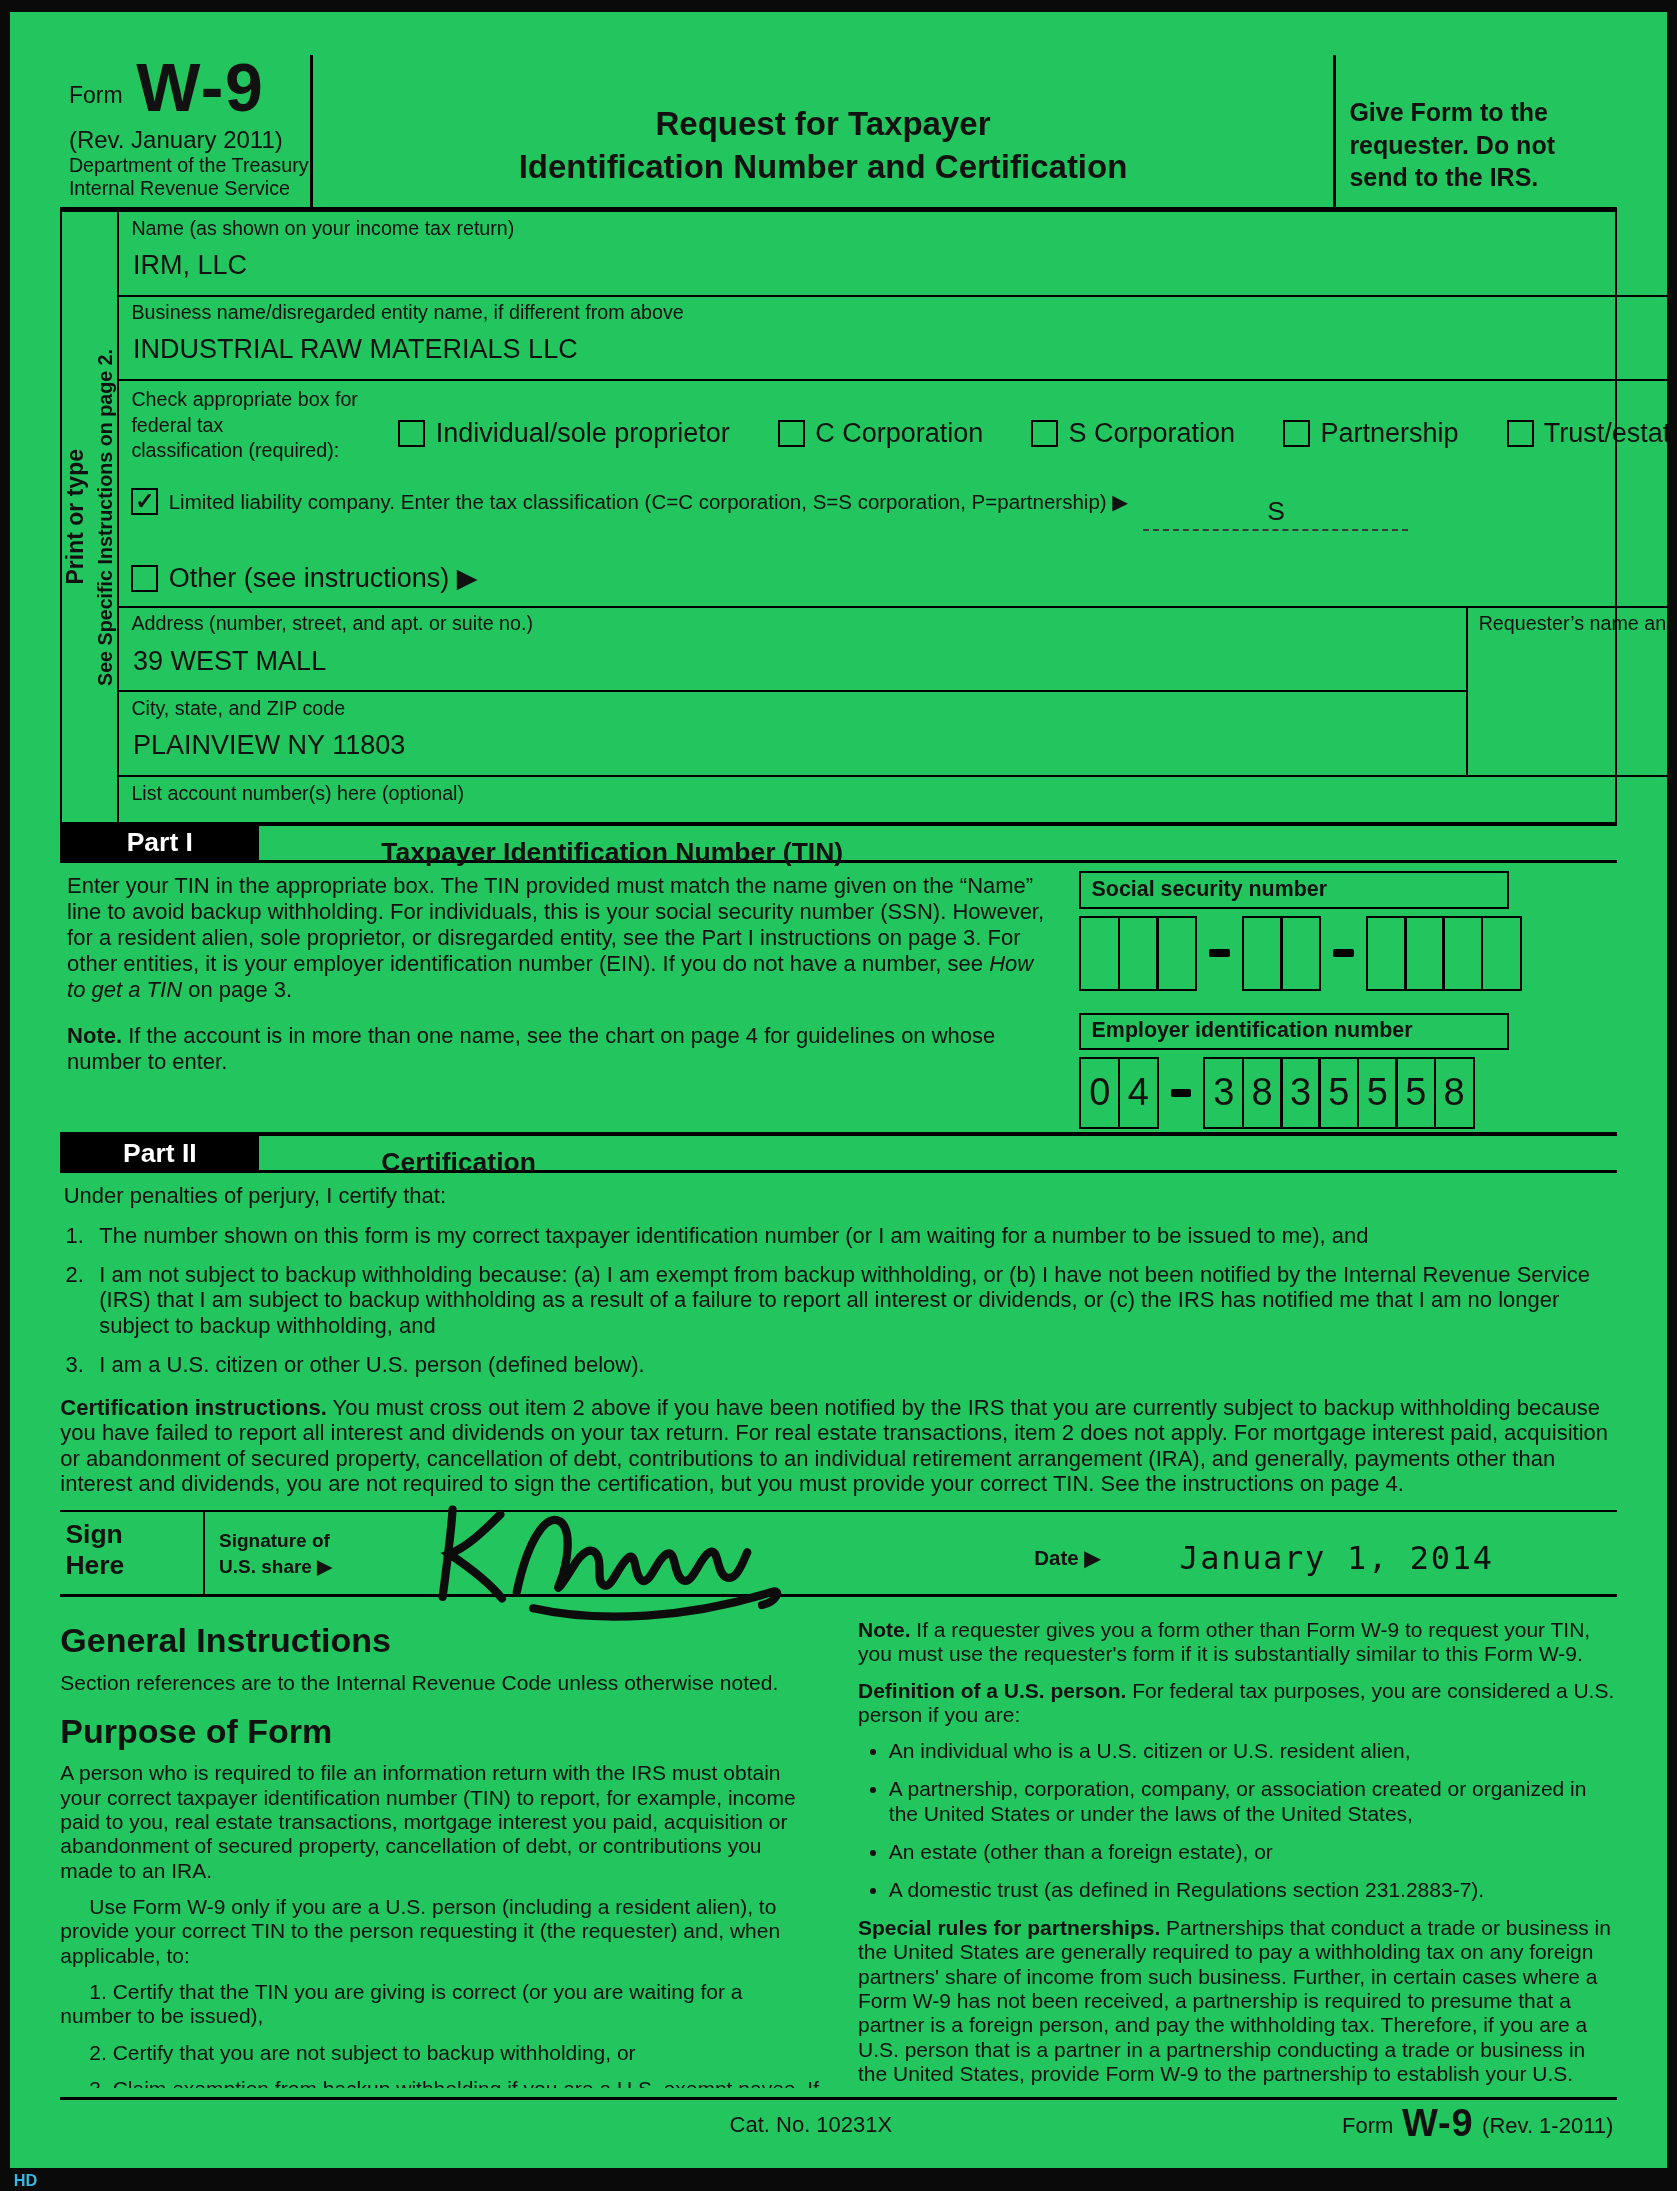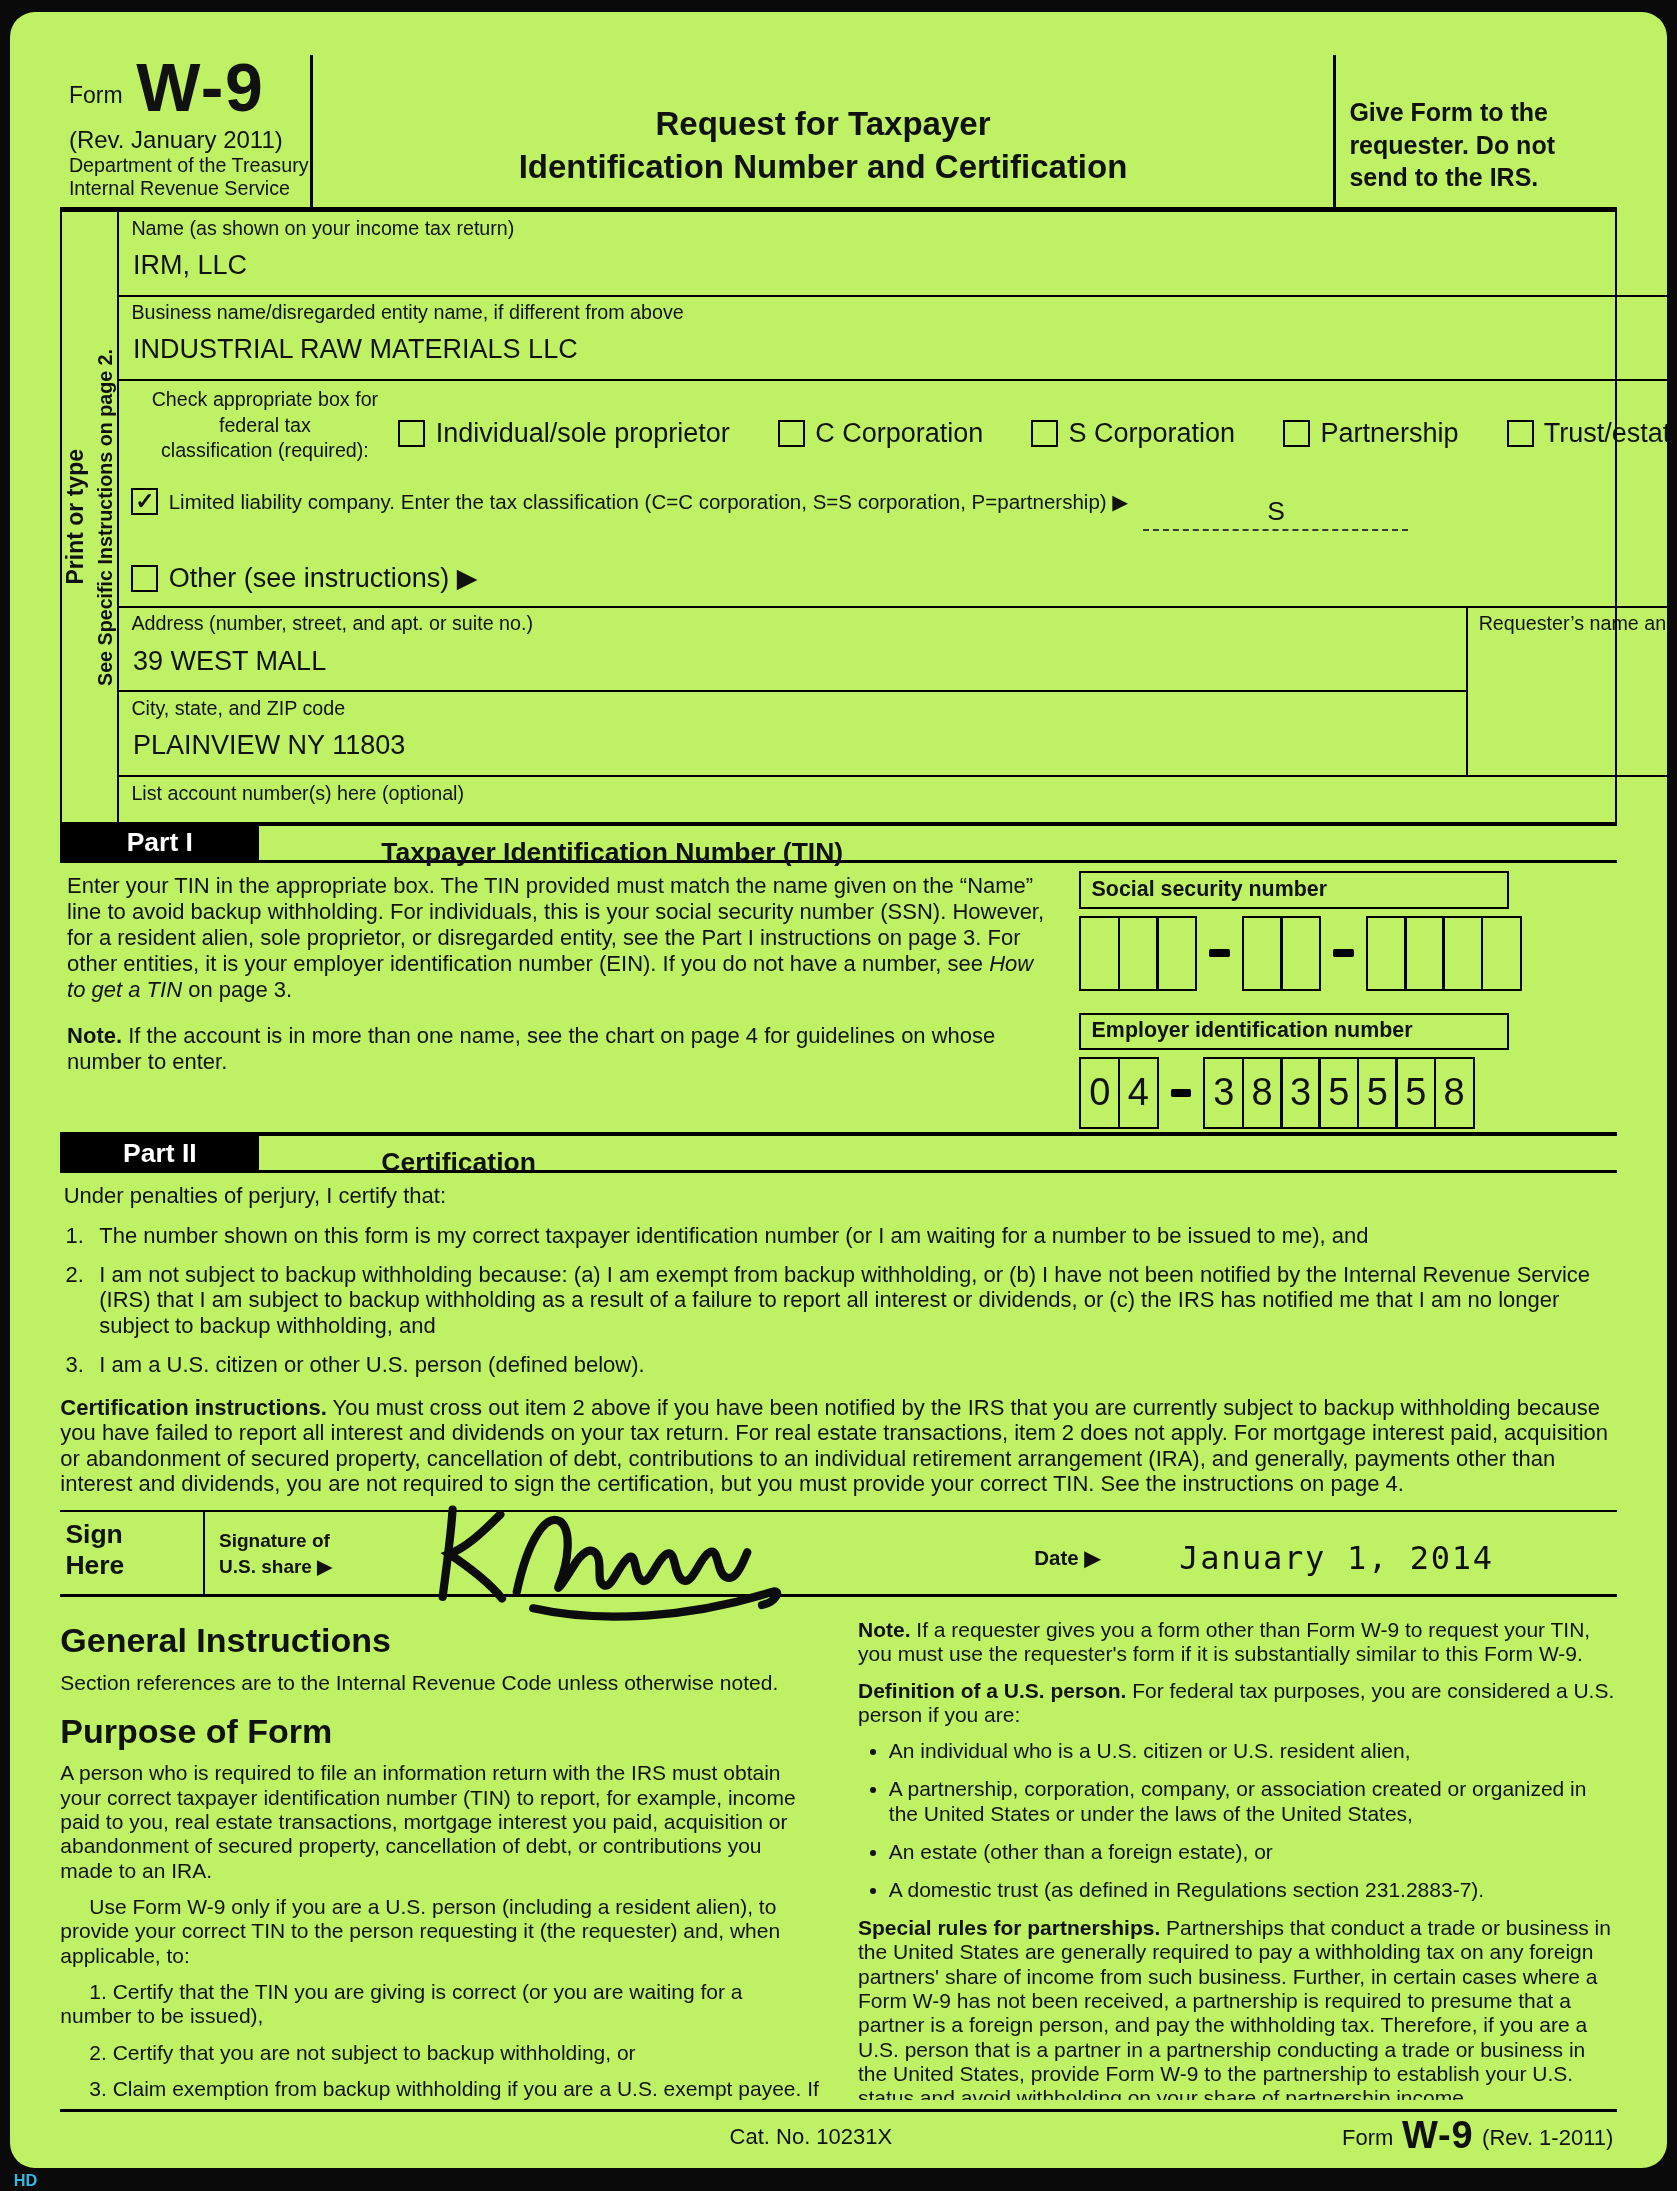--- a/index.html
+++ b/index.html
@@ -1,20 +1,20 @@
 <!DOCTYPE html>
 <html style="font-size:13.7px"><head>
 <meta charset="utf-8">
 <style>
   * { box-sizing: border-box; margin: 0; padding: 0; }
   html,body { width:1677px; height:2192px; }
   body { background:#000; font-family:"Liberation Sans", sans-serif; color:#111; }
   .frame { position:relative; width:1677px; height:2192px; background:#0a0a0a; padding:12px 10.3px 24px 10.3px; }
-  .page { width:100%; height:100%; background:#bef264; padding:43px 50px 6px 50px; overflow:hidden;
-          display:flex; flex-direction:column;border-radius:25px; }
+  .page { width:100%; height:100%; background:#22c55e; padding:43px 50px 18px 50px; overflow:hidden;
+          display:flex; flex-direction:column; }
 
   
   .hdr { display:flex; border-bottom:5.1px solid #000; }
   .hdr-left { width:250px; padding:5.1px 0 6.8px 8.6px; }
   .form-id { display:flex; align-items:flex-end; gap:13.7px; }
   .form-word { font-size:23px; padding-bottom:6.8px; }
   .w9 { font-size:68px; font-weight:800; line-height:0.82; letter-spacing:1.7px; }
   .rev { font-size:24px; margin-top:10.3px; }
   .dept { font-size:19.7px; line-height:1.18; }
   .hdr-center { flex:1; border-left:3.4px solid #000; text-align:center; font-weight:bold;
@@ -29,21 +29,21 @@
   .vtext { writing-mode:vertical-rl; transform:rotate(180deg); font-weight:bold; font-size:19.7px; text-align:center; }
   .vtext.big { font-size:23px; }
   .fieldsbox { flex:1; border-left:2.6px solid #000; display:flex; flex-direction:column; }
   .frow { border-bottom:2.6px solid #000; padding:4.3px 8.6px 0 12px; }
   .flabel { font-size:19.7px; }
   .fvalue { font-size:27px; padding:10.3px 0 13.7px 1.7px; min-height:50px; }
 
   .class-wrap { display:flex; border-bottom:2.6px solid #000; }
   .class-main { flex:1; padding:6px 0 12px 12px; }
   .class-row1 { display:flex; }
-  .class-label { width:267px; font-size:19.7px; line-height:1.3; flex-shrink:0;text-align:center; }
+  .class-label { width:267px; font-size:19.7px; line-height:1.3; flex-shrink:0; }
   .opts { display:flex; align-items:center; padding-top:15.4px; }
   .opt { display:flex; align-items:center; margin-right:48px; }
   .cb { width:27px; height:27px; border:2.6px solid #000; margin-right:10.3px; flex-shrink:0;
         display:flex; align-items:center; justify-content:center; font-size:23px; font-weight:bold; background:transparent; }
   .opt-label { font-size:27px; white-space:nowrap; }
   .llc-row { display:flex; align-items:flex-start; margin-top:24px; }
   .llc-label { font-size:20.5px; padding-top:2.6px; }
   .tax-entry { width:265px; border-bottom:2.6px dashed #3a3a3a; text-align:center; font-size:26.5px;
                margin:8.6px 0 0 15.4px; padding-bottom:1.7px; }
   .other-row { display:flex; align-items:center; margin-top:31px; }

